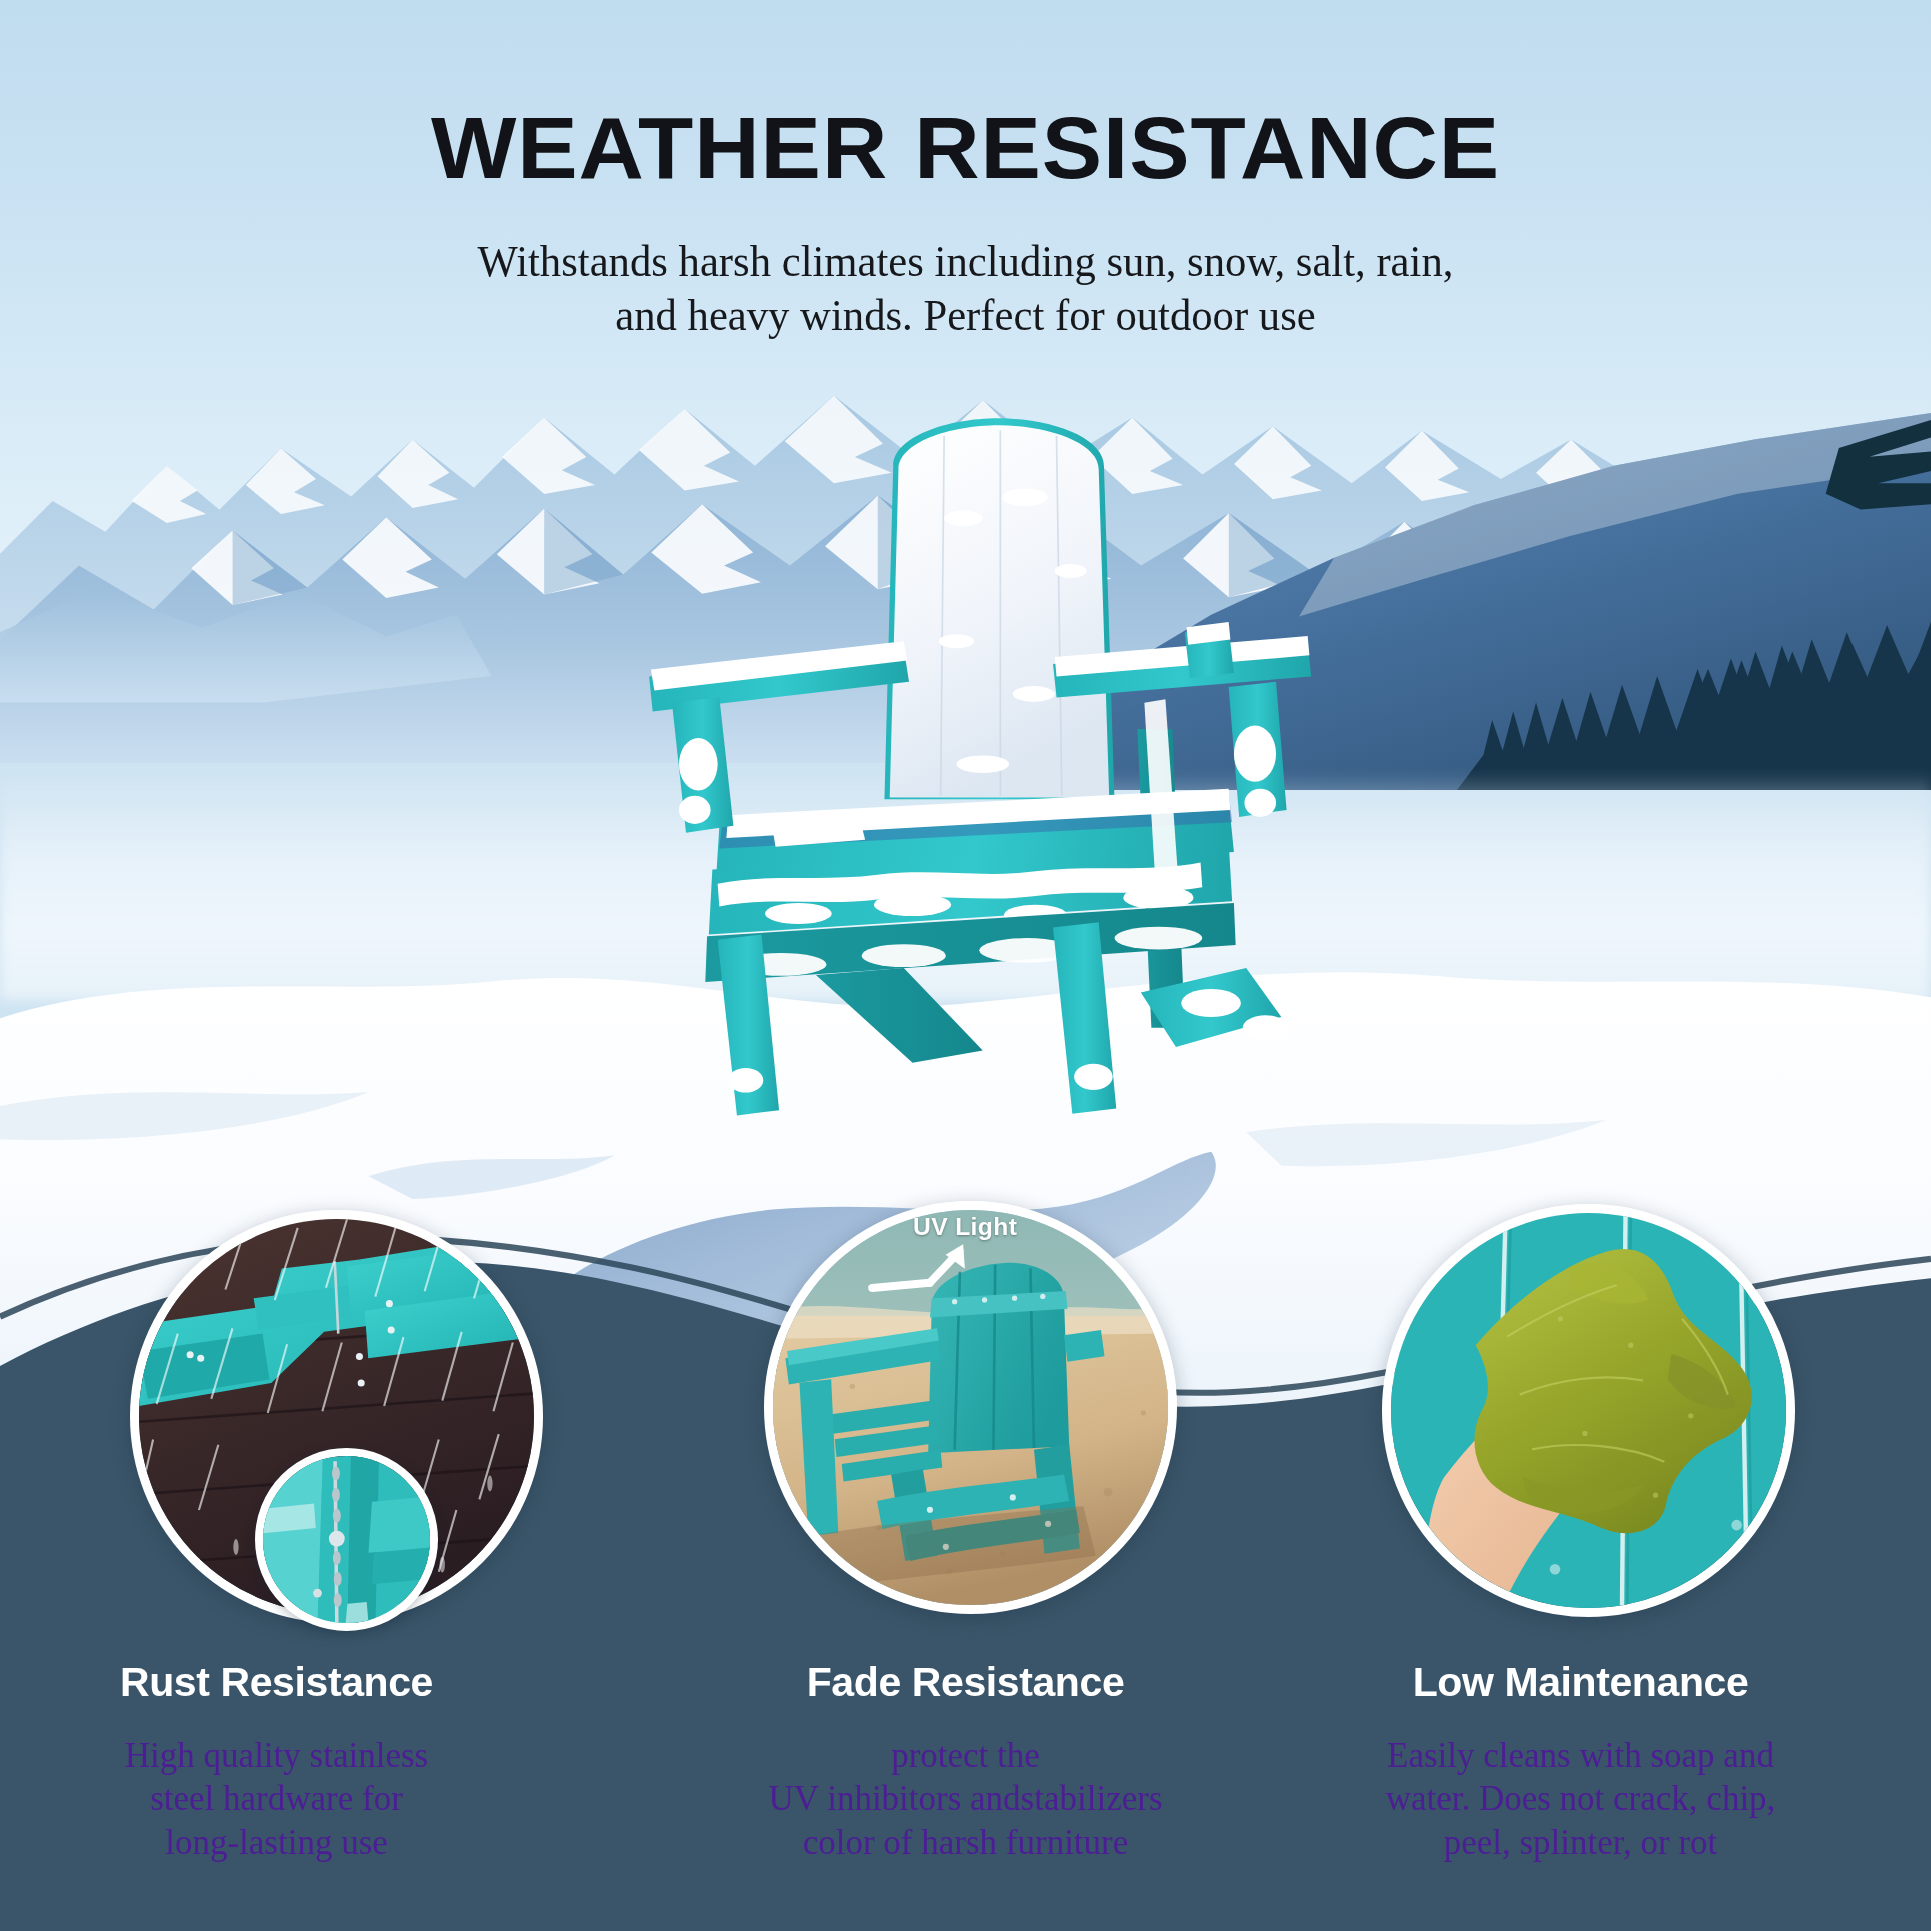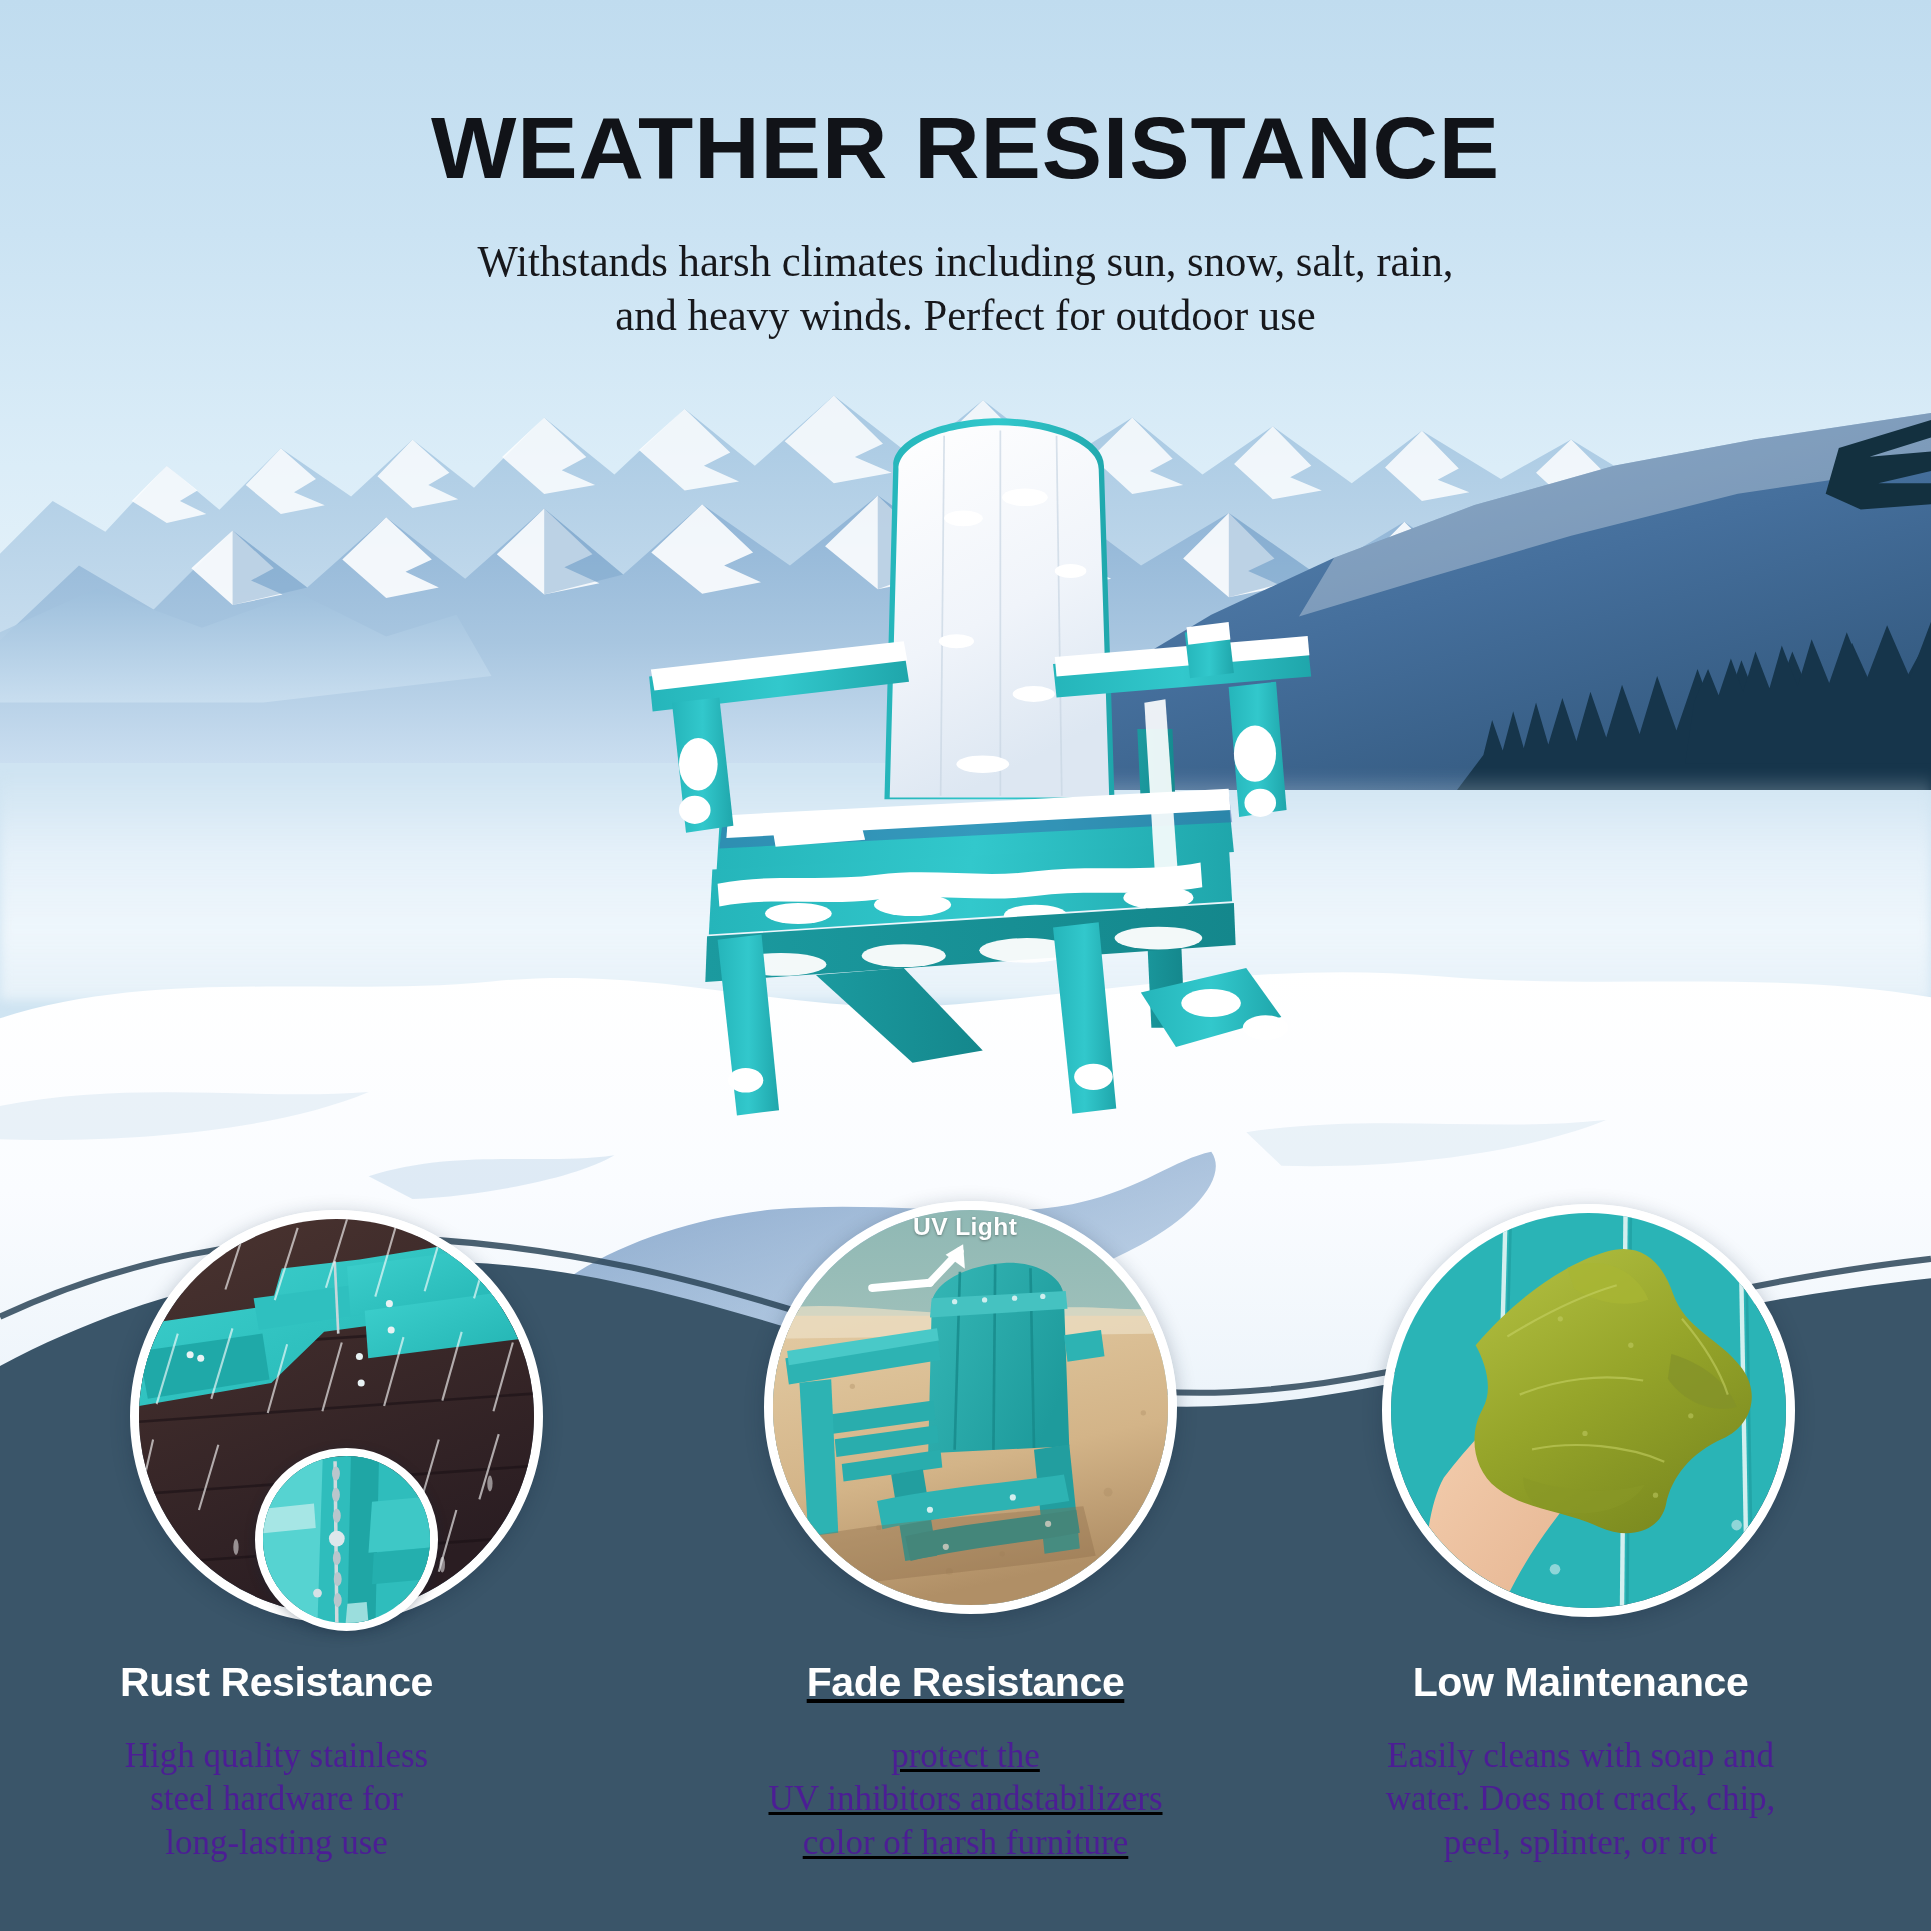--- a/index.html
+++ b/index.html
@@ -85,21 +85,21 @@
     letter-spacing:0.4px;
     text-shadow:0 0.9px 2.6px rgba(0,0,0,.35);
     font-family:"Liberation Sans", sans-serif;
     text-align:right;
   }
   .uv-arrow { position:absolute; left:865px; top:1239px; width:114px; height:70px; }
 
   
   .card-text { position:absolute; width:527px; text-align:center; }
   .ct-left  { left:13px;   top:1659px; }
-  .ct-mid   { left:702px;  top:1659px;text-decoration:underline; }
+  .ct-mid   { left:702px;  top:1659px; }
   .ct-right { left:1317px; top:1659px; }
   .card-title {
     font-size:41px; font-weight:bold; color:#ffffff;
     letter-spacing:-0.4px; margin-bottom:28px;
     font-family:"Liberation Sans", sans-serif;
   }
   .card-desc {
     font-family:"Liberation Serif", serif;
     font-size:35px; line-height:1.24; color:#4c1d95;
   }

